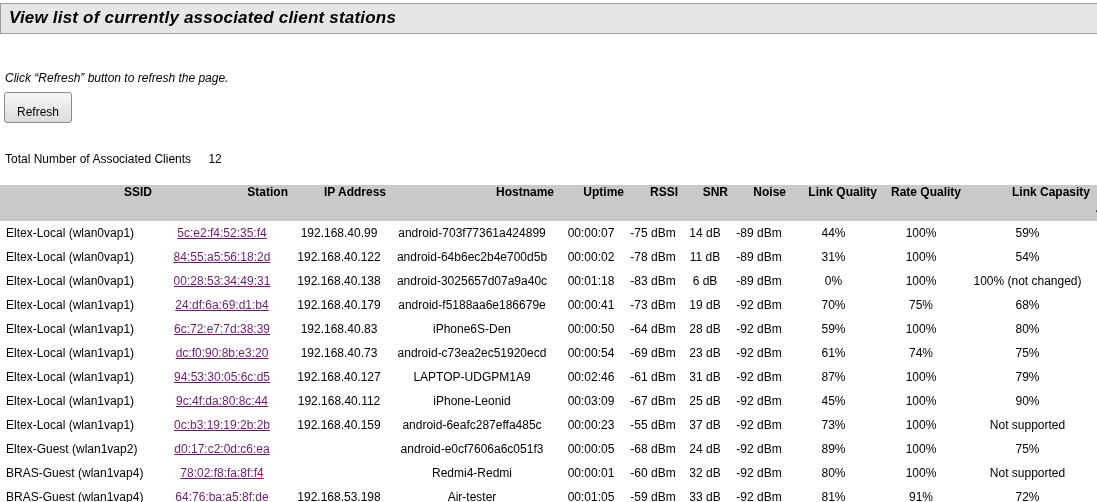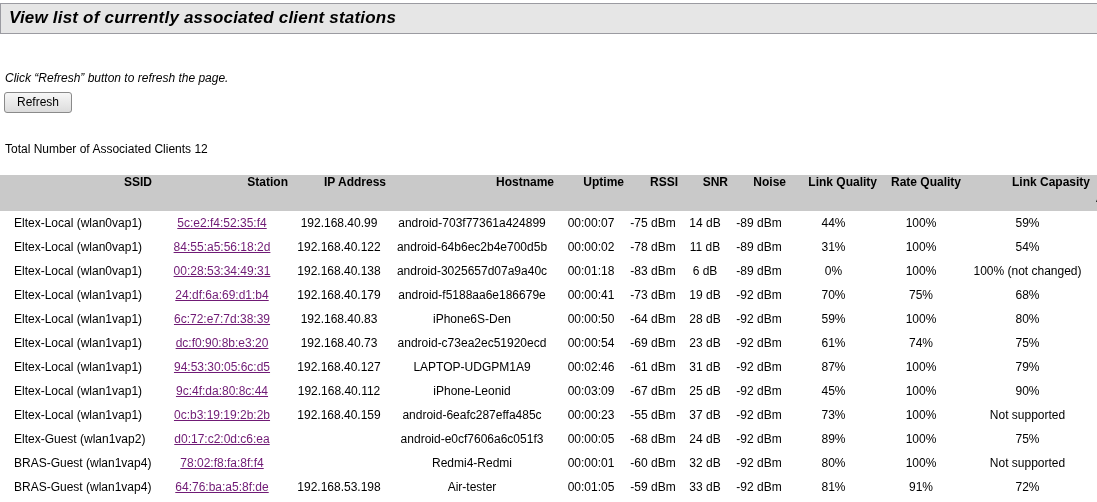--- a/index.html
+++ b/index.html
@@ -31,31 +31,31 @@
   .instruction {
     margin: 37px 0 0 5px;
     font-size: 12px;
     font-style: italic;
   }
   .refresh-btn {
     margin: 7px 0 0 4px;
     font-family: "Liberation Sans", sans-serif;
     font-size: 12px;
     color: #000;
-    padding: 2px 12px 3px 12px;
+    padding: 12px 12px 3px 12px;
     background: linear-gradient(#f7f7f7, #dcdcdc);
     border: 1px solid #8a8a8a;
     border-radius: 3px;
     cursor: pointer;
   }
   .total-line {
     margin: 29px 0 0 5px;
   }
   .total-line .value {
-    margin-left: 0;
+    margin-left: 14px;
   }
   table.clients {
     margin-top: 19px;
     border-collapse: collapse;
     table-layout: fixed;
     width: 1120px;
   }
   table.clients th, table.clients td {
     white-space: nowrap;
     overflow: visible;
@@ -90,21 +90,21 @@
 
   thead th.al { text-align: left; padding-left: 4px; }
   thead td.al { text-align: left; padding-left: 4px; }
 
   tbody td {
     height: 24px;
     text-align: center;
   }
   tbody td.col-ssid {
     text-align: left;
-    padding-left: 14px;
+    padding-left: 6px;
   }
   a.mac-link {
     color: #701a75;
     text-decoration: underline;
     cursor: pointer;
   }
 </style>
 </head>
 <body>
 

